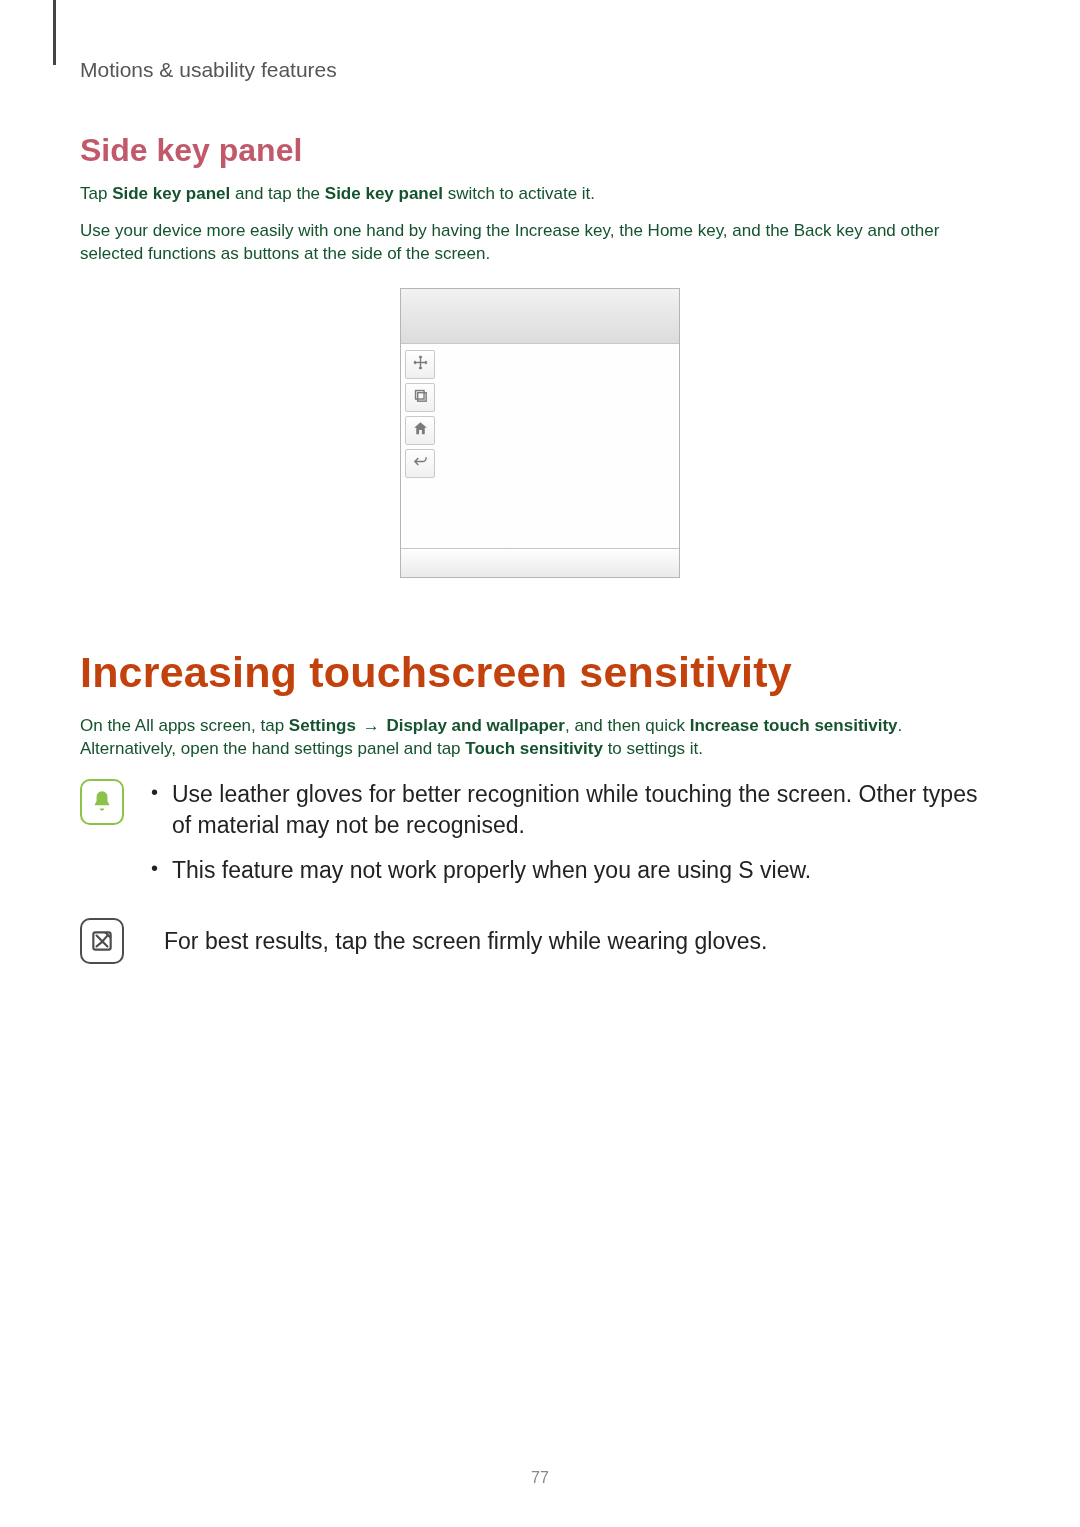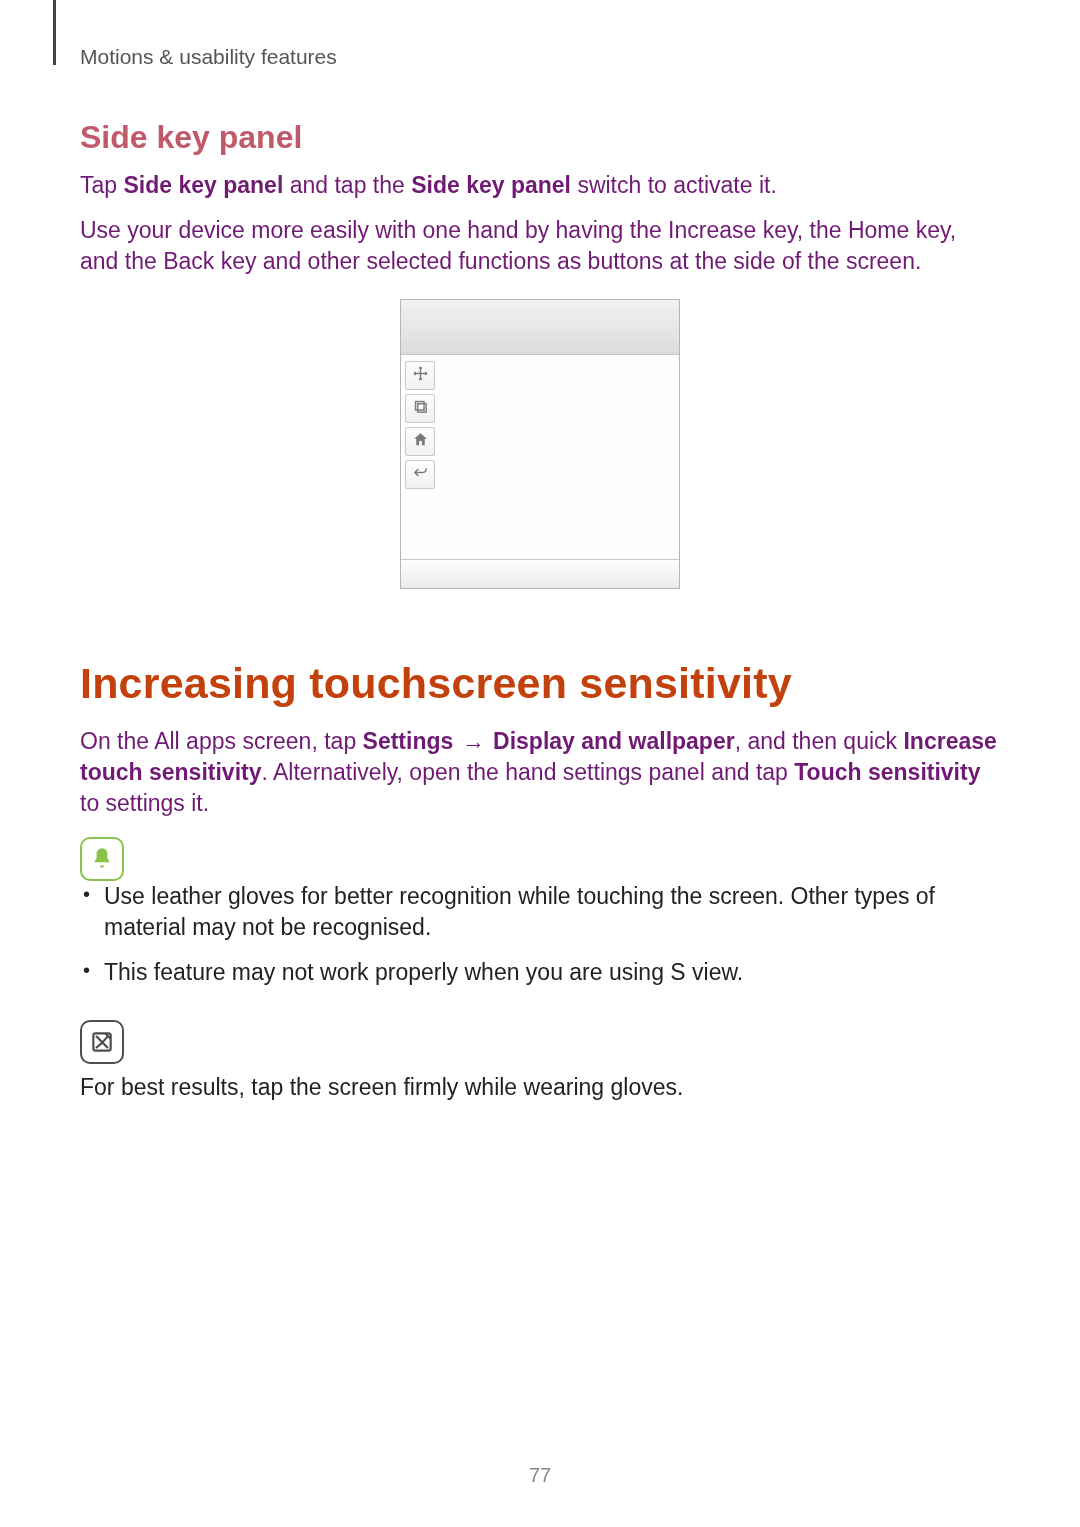--- a/index.html
+++ b/index.html
@@ -7,21 +7,21 @@
     padding: 0;
     background: #ffffff;
     font-family: "Segoe UI", "Helvetica Neue", Arial, sans-serif;
     color: #222;
     width: 1080px;
   }
   .page {
     position: relative;
     width: 1080px;
     height: 1527px;
-    padding: 45px 80px 55px 80px;
+    padding: 58px 80px 55px 80px;
     box-sizing: border-box;
   }
   .rule {
     position: absolute;
     top: 0;
     left: 53px;
     width: 3px;
     height: 65px;
     background: #444;
   }
@@ -38,23 +38,23 @@
     margin: 0 0 14px 0;
   }
   h1.section-main {
     color: #c2410c;
     font-size: 43px;
     font-weight: 700;
     margin: 70px 0 18px 0;
     letter-spacing: 0.2px;
   }
   p.body {
-    font-size: 23px;
+    font-size: 17px;
     line-height: 1.35;
-    color: #701a75;
+    color: #14532d;
     margin: 0 0 14px 0;
   }
   p.body b { font-weight: 700; }
   .arrow { padding: 0 2px; }
 
   
   .phone-mock {
     width: 280px;
     height: 290px;
     margin: 22px auto 0 auto;
@@ -101,21 +101,20 @@
     height: 28px;
     border-top: 1px solid #c7c7c7;
     background: linear-gradient(#fefefe, #eaeaea);
   }
 
   
   .note-block {
     display: flex;
     align-items: flex-start;
     margin-top: 18px;
-    flex-direction: column;
   }
   .note-icon {
     width: 44px;
     height: 46px;
     flex: 0 0 44px;
     margin-right: 24px;
     border: 2px solid #8bc34a;
     border-radius: 10px;
     display: grid;
     place-items: center;
@@ -143,30 +142,30 @@
     content: "•";
     position: absolute;
     left: 3px;
     top: 0;
     font-size: 20px;
     color: #222;
   }
   .note-content p.single {
     font-size: 23px;
     line-height: 1.35;
-    margin: 8px 0 0 0;
+    margin: 8px 0 0 16px;
     color: #222;
   }
   .page-number {
     position: absolute;
     bottom: 40px;
     left: 0;
     width: 1080px;
     text-align: center;
-    font-size: 20px;
+    font-size: 16px;
     color: #888;
   }
 </style>
 </head>
 <body>
 
 <div class="page">
   <div class="rule"></div>
 
   <p class="breadcrumb">Motions &amp; usability features</p>

